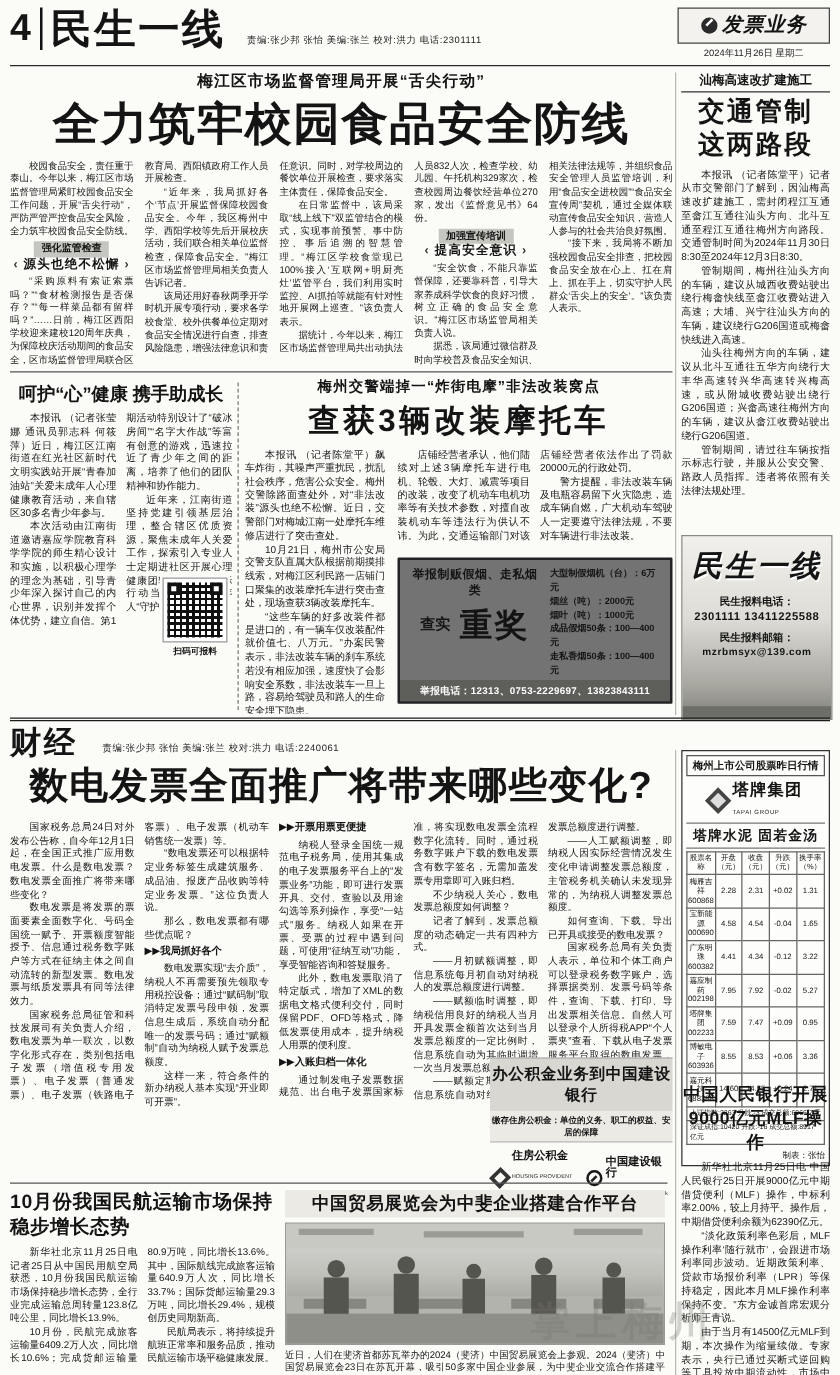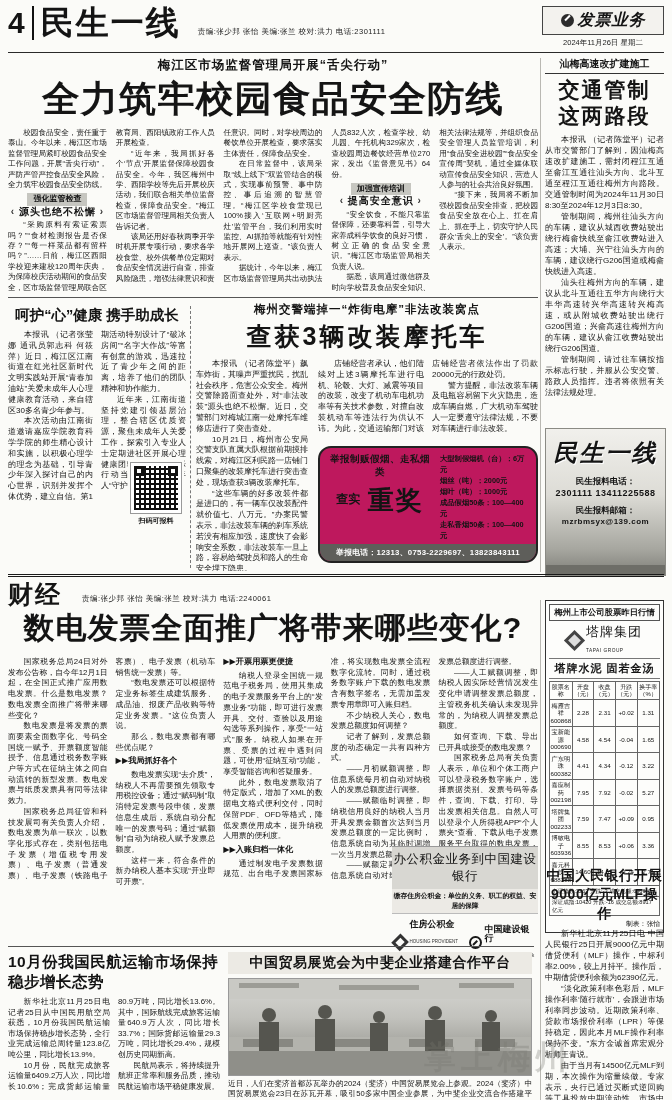--- a/index.html
+++ b/index.html
@@ -74,58 +74,58 @@
   
   .moto{position:absolute;left:196px;top:302px;width:342px;}
   .moto .kicker{font-size:11.5px;letter-spacing:1px;}
   .moto .headline{font-size:25px;letter-spacing:3px;margin:3px 0 6px;}
   .moto-flex{display:flex;gap:10px;}
   .moto-colA{width:112px;height:212px;font-size:8px;line-height:10.8px;}
   .moto-colB{width:220px;}
   .moto-colB-text{height:82px;column-count:2;column-gap:8px;font-size:8px;line-height:10.8px;}
 
   
-  .reward{margin-top:5px;border:2px solid #222;border-radius:13px;overflow:hidden;background:#be185d;}
+  .reward{margin-top:5px;border:2px solid #222;border-radius:1px;overflow:hidden;background:#737373;}
   .reward-top{display:flex;padding:5px 6px 3px;gap:6px;}
   .reward-left{width:108px;text-align:center;}
   .reward-title{font-size:9.5px;font-weight:900;letter-spacing:.5px;}
   .reward-big{margin-top:4px;font-weight:900;}
   .reward-big .chk{font-size:12px;vertical-align:6px;margin-right:3px;}
   .reward-big .big{font-size:26px;letter-spacing:2px;}
   .reward-items{flex:1;font-size:7.3px;font-weight:bold;line-height:11px;text-align:left;}
   .reward-strip{background:#5e5e5a;color:#fff;font-size:7.8px;font-weight:bold;text-align:center;padding:3px 2px;letter-spacing:.3px;white-space:nowrap;}
 
   
   .fin-hdr{position:absolute;left:8px;top:581px;display:flex;align-items:flex-end;gap:10px;}
   .fin-title{font-size:25px;font-weight:900;letter-spacing:2px;line-height:26px;}
   .invoice{position:absolute;left:8px;top:608px;width:530px;}
   .invoice .headline{font-size:30px;letter-spacing:1px;margin-bottom:8px;transform:scaleX(1.03);}
   .invoice-body{height:296px;column-count:5;column-gap:8px;font-size:7.8px;line-height:10.7px;}
   .inv-subhead{font-weight:900;font-size:8.2px;margin:3px 0;text-indent:0 !important;break-inside:avoid;}
 
   
   .ccb{position:absolute;left:392px;top:846px;width:146px;height:98px;background:#fbfbf8;border-top:1px solid #999;}
-  .ccb-title{background:#d8d7d2;font-size:12.5px;font-weight:400;text-align:center;padding:4px 0;letter-spacing:.5px;}
+  .ccb-title{background:#d8d7d2;font-size:12.5px;font-weight:700;text-align:center;padding:4px 0;letter-spacing:.5px;}
   .ccb-sub{background:#eceae5;font-size:6.8px;font-weight:bold;text-align:center;padding:2px 0;border-bottom:1px solid #bbb;}
   .ccb-logos{display:flex;align-items:center;justify-content:space-around;padding:6px 2px;}
   .logo-unit{display:flex;align-items:center;gap:3px;}
   .hpf-icon{width:13px;height:13px;background:#333;transform:rotate(45deg);position:relative;}
   .hpf-icon::after{content:"";position:absolute;inset:3px;background:#fbfbf8;}
   .ccb-icon{width:13px;height:13px;border:2.5px solid #1a1a1a;border-radius:50%;position:relative;box-sizing:border-box;}
   .ccb-icon::after{content:"";position:absolute;left:1px;top:3.5px;width:6px;height:1.6px;background:#1a1a1a;transform:rotate(-45deg);}
   .logo-cn{font-size:9px;font-weight:900;line-height:9px;}
   .logo-en{font-size:4.5px;color:#333;}
 
   
   .stock{position:absolute;left:545px;top:600px;width:119px;border:1.5px solid #333;background:#fdfdfb;padding:3px;box-sizing:border-box;}
   .stock-hdr{font-size:8.4px;font-weight:900;text-align:center;border:1px solid #555;padding:2px 0;}
   .stock-brand{display:flex;align-items:center;justify-content:center;gap:4px;margin:4px 0 2px;}
   .tapai-icon{width:15px;height:15px;background:#444;transform:rotate(45deg);position:relative;flex:0 0 auto;}
   .tapai-icon::after{content:"";position:absolute;inset:3px;background:#ddd;}
-  .brand-cn{font-size:13px;font-weight:400;letter-spacing:1px;line-height:13px;}
+  .brand-cn{font-size:13px;font-weight:700;letter-spacing:1px;line-height:13px;}
   .brand-en{font-size:4.8px;letter-spacing:.5px;color:#222;}
   .stock-slogan{font-size:11px;font-weight:900;text-align:center;letter-spacing:1px;border-top:1px solid #777;border-bottom:1px solid #777;padding:2px 0;margin-bottom:2px;}
   .stock table{width:100%;border-collapse:collapse;font-size:6.2px;}
   .stock th,.stock td{border:1px solid #666;text-align:center;padding:1.5px 0;font-weight:normal;}
   .stock th{font-size:6px;line-height:7px;}
   .stock td:first-child{white-space:pre-line;line-height:7.5px;}
   .stock-foot{font-size:5.6px;line-height:8px;border:1px solid #666;border-top:none;padding:1px 2px;}
   .stock-maker{font-size:6.8px;text-align:right;margin-top:3px;}
 
   

